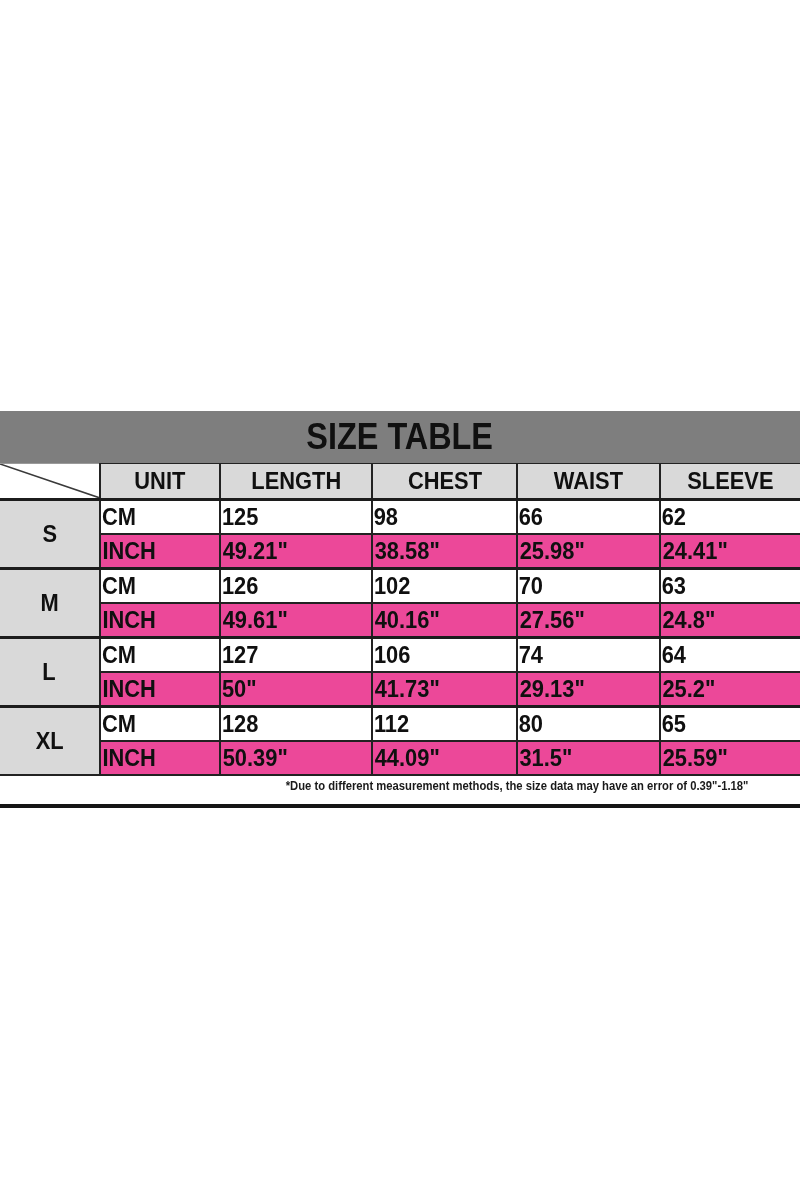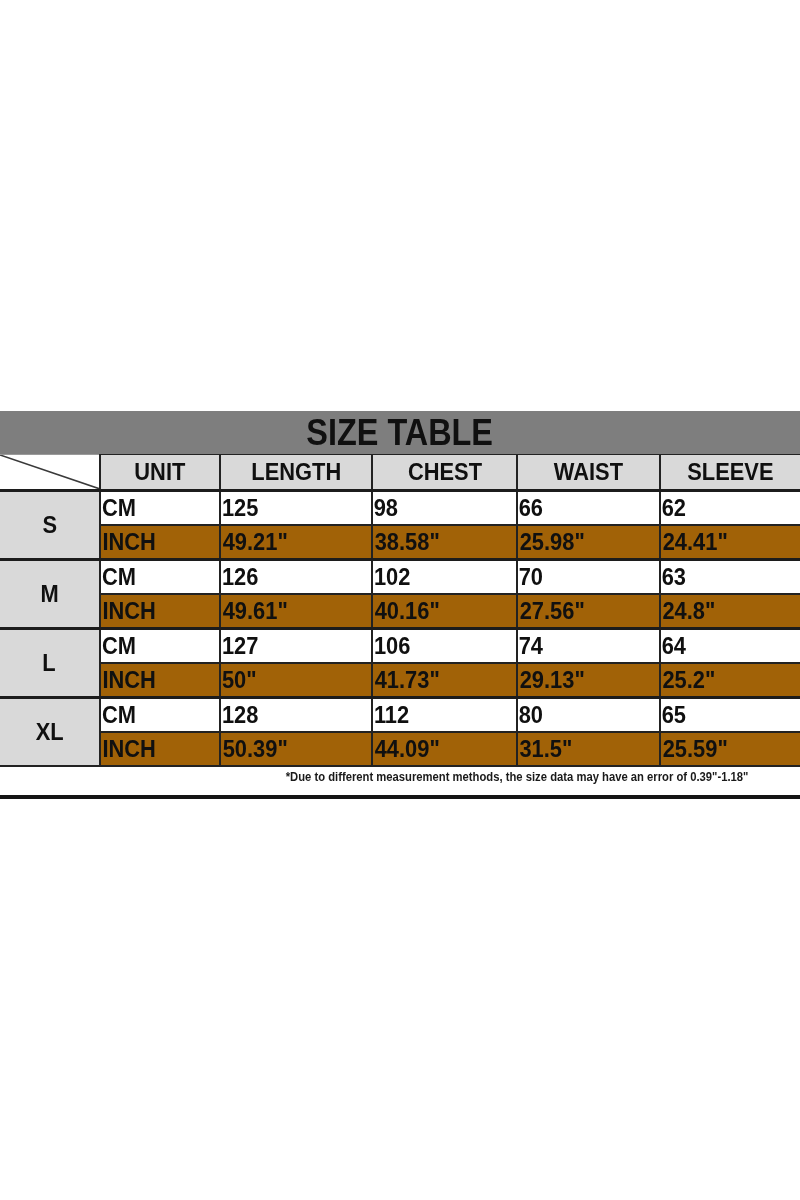--- a/index.html
+++ b/index.html
@@ -13,21 +13,21 @@
     width: 800px; height: 1200px;
     background: #ffffff;
     overflow: hidden;
   }
   .size-chart {
     position: absolute;
     left: 0; top: 411px;
     width: 800px;
   }
   .title-bar {
-    height: 43px;
+    height: 52px;
     background: #7e7e7e;
     display: flex;
     align-items: center;
     justify-content: center;
   }
   .title-text {
     font-size: 36px;
     font-weight: bold;
     color: #101010;
     letter-spacing: 0px;
@@ -50,21 +50,21 @@
   .cell-text {
     display: inline-block;
     font-size: 23px;
     line-height: 1;
     transform: scaleX(0.95);
     white-space: nowrap;
   }
   .header-row th { background: #d9d9d9; height: 34px; border-top: 1px solid #222; }
   .header-row td.diag-cell { background: #ffffff; border-top: 1px solid #9a9a9a; }
   tr.cm-row td { background: #ffffff; height: 32px; }
-  tr.inch-row td { background: #a16207; height: 32px; }
+  tr.inch-row td { background: #ec4899; height: 32px; }
   th.size-cell { background: #d9d9d9; }
   tr.group-start th, tr.group-start td { border-top: 3px solid #1c1c1c; }
   .size-table tr > *:first-child { border-left: 0; }
   .size-table tr > *:last-child { border-right: 0; }
   .diag-svg { display: block; width: 100%; height: 100%; }
   .diag-svg line { stroke: #3a3a3a; stroke-width: 1.6; vector-effect: non-scaling-stroke; }
   .footnote-row td {
     background: #ffffff;
     height: 28px;
     border-left: 0; border-right: 0;

